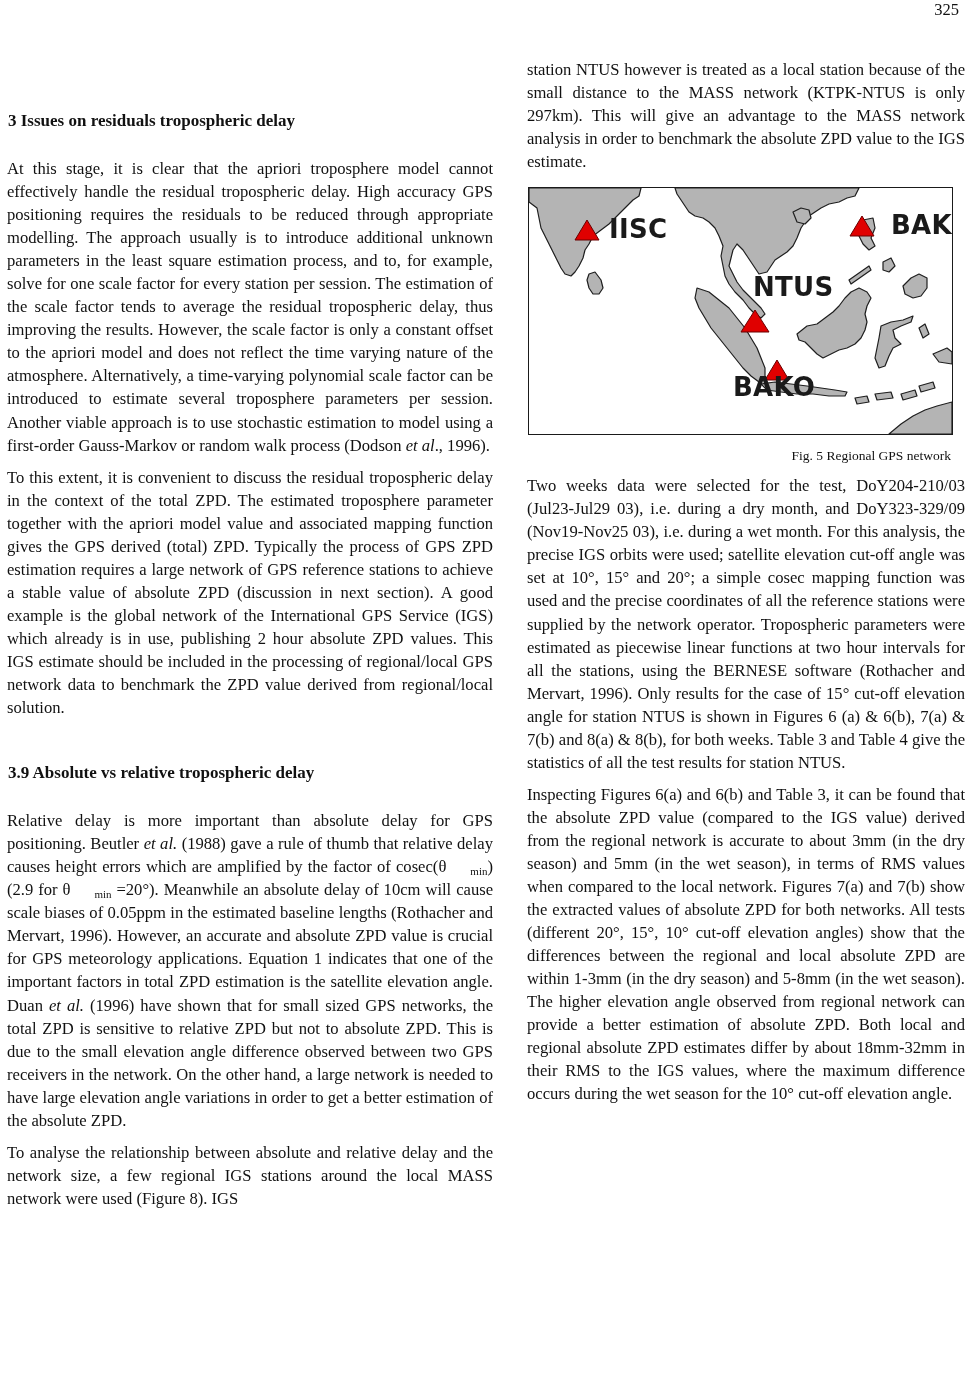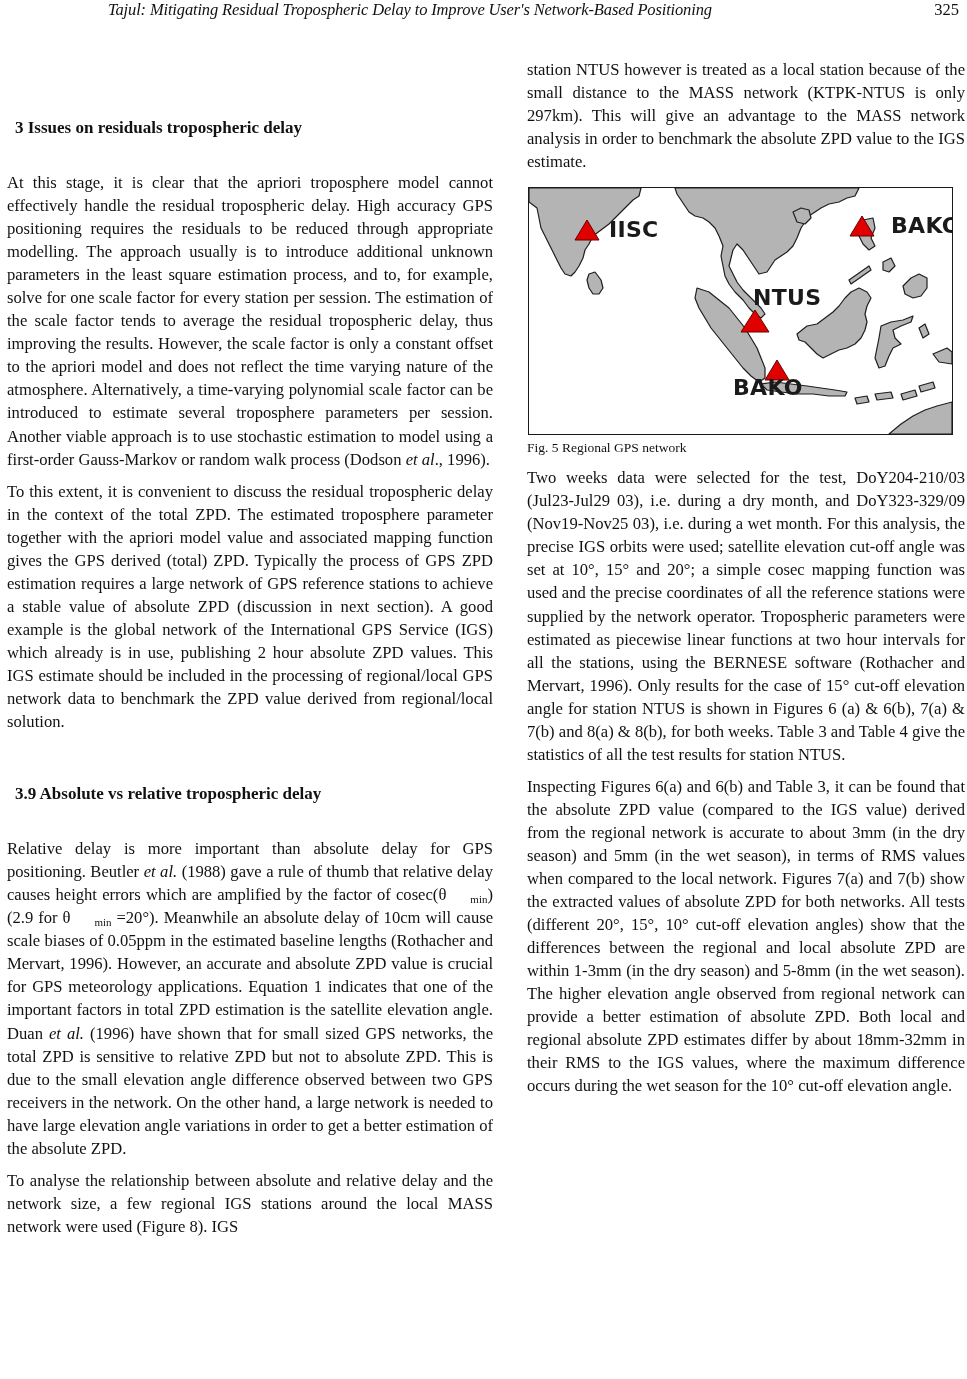--- a/index.html
+++ b/index.html
@@ -13,49 +13,48 @@
     font-style: italic; font-size: 16.5px;
   }
   .running-head .title { position: absolute; left: 108px; top: 0; letter-spacing: -0.15px; }
   .running-head .page-no { position: absolute; right: 8px; top: 0; font-style: normal; }
 
   .col { position: absolute; font-size: 16.6px; line-height: 23.05px; text-align: justify; }
   .col-left { left: 7px; width: 486px; top: 52px; }
   .col-right { left: 527px; width: 438px; top: 58px; }
 
   .col p { margin: 0; text-align: justify; }
-  h2.section { font-size: 17px; font-weight: bold; margin: 8px; line-height: 23px; text-align: left; }
+  h2.section { font-size: 17px; font-weight: bold; margin: 1px; line-height: 23px; text-align: left; }
 
   .sp-52 { height: 56px; }
   .sp-gap { height: 14px; }
   .sp-sec { height: 24px; }
   .sp-sec2 { height: 41px; }
   .sp-para { height: 9px; }
 
   .figure { position: relative; width: 438px; }
   .map-frame {
     position: relative; width: 423px; height: 246px; margin-left: 1px;
     border: 1.5px solid #1a1a1a; background: #ffffff; overflow: hidden;
   }
   .map-frame svg { position: absolute; left: 0; top: 0; }
   .station-label {
     position: absolute; font-family: "DejaVu Sans", "Liberation Sans", sans-serif;
-    font-weight: bold; font-size: 22px; color: #1a1a1a; letter-spacing: 0.3px;
+    font-weight: bold; font-size: 26px; color: #1a1a1a; letter-spacing: 0.3px;
   }
   .fig-caption {
-    text-align: left; font-size: 13.5px; margin-top: 4px; line-height: 18px;
+    text-align: right; font-size: 13.5px; margin-top: 12px; line-height: 18px;
     padding-right: 14px;
   }
   sub { font-size: 11px; vertical-align: -3px; line-height: 0; padding-left: 24px; }
 </style>
 </head>
 <body>
 
 <div class="running-head">
-  <span class="title">Tajul: Mitigating Residual Tropospheric Delay to Improve User's Network-Based Positioning</span>
   <span class="page-no">325</span>
 </div>
 
 <div class="col col-left">
   <div class="sp-52"></div>
   <h2 class="section">3 Issues on residuals tropospheric delay</h2>
   <div class="sp-sec"></div>
   <p><span>At this stage, it is clear that the apriori troposphere model cannot effectively handle the residual tropospheric delay. High accuracy GPS positioning requires the residuals to be reduced through appropriate modelling. The approach usually is to introduce additional unknown parameters in the least square estimation process, and to, for example, solve for one scale factor for every station per session. The estimation of the scale factor tends to average the residual tropospheric delay, thus improving the results. However, the scale factor is only a constant offset to the apriori model and does not reflect the time varying nature of the atmosphere. Alternatively, a time-varying polynomial scale factor can be introduced to estimate several troposphere parameters per session. Another viable approach is to use stochastic estimation to model using a first-order Gauss-Markov or random walk process (Dodson </span><em>et al</em><span>., 1996).</span></p>
   <div class="sp-para"></div>
   <p>To this extent, it is convenient to discuss the residual tropospheric delay in the context of the total ZPD. The estimated troposphere parameter together with the apriori model value and associated mapping function gives the GPS derived (total) ZPD. Typically the process of GPS ZPD estimation requires a large network of GPS reference stations to achieve a stable value of absolute ZPD (discussion in next section). A good example is the global network of the International GPS Service (IGS) which already is in use, publishing 2 hour absolute ZPD values. This IGS estimate should be included in the processing of regional/local GPS network data to benchmark the ZPD value derived from regional/local solution.</p>
@@ -111,21 +110,21 @@
 
         <g fill="#e00000" stroke="#6a0000" stroke-width="1">
           <polygon points="58,32 70,52 46,52"></polygon>
           <polygon points="333,28 345,48 321,48"></polygon>
           <polygon points="226,122 240,144 212,144"></polygon>
           <polygon points="248,172 260,192 236,192"></polygon>
         </g>
       </svg>
       <span class="station-label" style="left:80px; top:30px;">IISC</span>
       <span class="station-label" style="left:362px; top:26px;">BAKO</span>
-      <span class="station-label" style="left:224px; top:98px;">NTUS</span>
+      <span class="station-label" style="left:224px; top:88px;">NTUS</span>
       <span class="station-label" style="left:204px; top:188px;">BAKO</span>
     </div>
     <div class="fig-caption">Fig. 5 Regional GPS network</div>
   </div>
 
   <div class="sp-para"></div>
   <p>Two weeks data were selected for the test, DoY204-210/03 (Jul23-Jul29 03), i.e. during a dry month, and DoY323-329/09 (Nov19-Nov25 03), i.e. during a wet month. For this analysis, the precise IGS orbits were used; satellite elevation cut-off angle was set at 10°, 15° and 20°; a simple cosec mapping function was used and the precise coordinates of all the reference stations were supplied by the network operator. Tropospheric parameters were estimated as piecewise linear functions at two hour intervals for all the stations, using the BERNESE software (Rothacher and Mervart, 1996). Only results for the case of 15° cut-off elevation angle for station NTUS is shown in Figures 6 (a) &amp; 6(b), 7(a) &amp; 7(b) and 8(a) &amp; 8(b), for both weeks. Table 3 and Table 4 give the statistics of all the test results for station NTUS.</p>
   <div class="sp-para"></div>
   <p>Inspecting Figures 6(a) and 6(b) and Table 3, it can be found that the absolute ZPD value (compared to the IGS value) derived from the regional network is accurate to about 3mm (in the dry season) and 5mm (in the wet season), in terms of RMS values when compared to the local network. Figures 7(a) and 7(b) show the extracted values of absolute ZPD for both networks. All tests (different 20°, 15°, 10° cut-off elevation angles) show that the differences between the regional and local absolute ZPD are within 1-3mm (in the dry season) and 5-8mm (in the wet season). The higher elevation angle observed from regional network can provide a better estimation of absolute ZPD. Both local and regional absolute ZPD estimates differ by about 18mm-32mm in their RMS to the IGS values, where the maximum difference occurs during the wet season for the 10° cut-off elevation angle.</p>
 </div>

